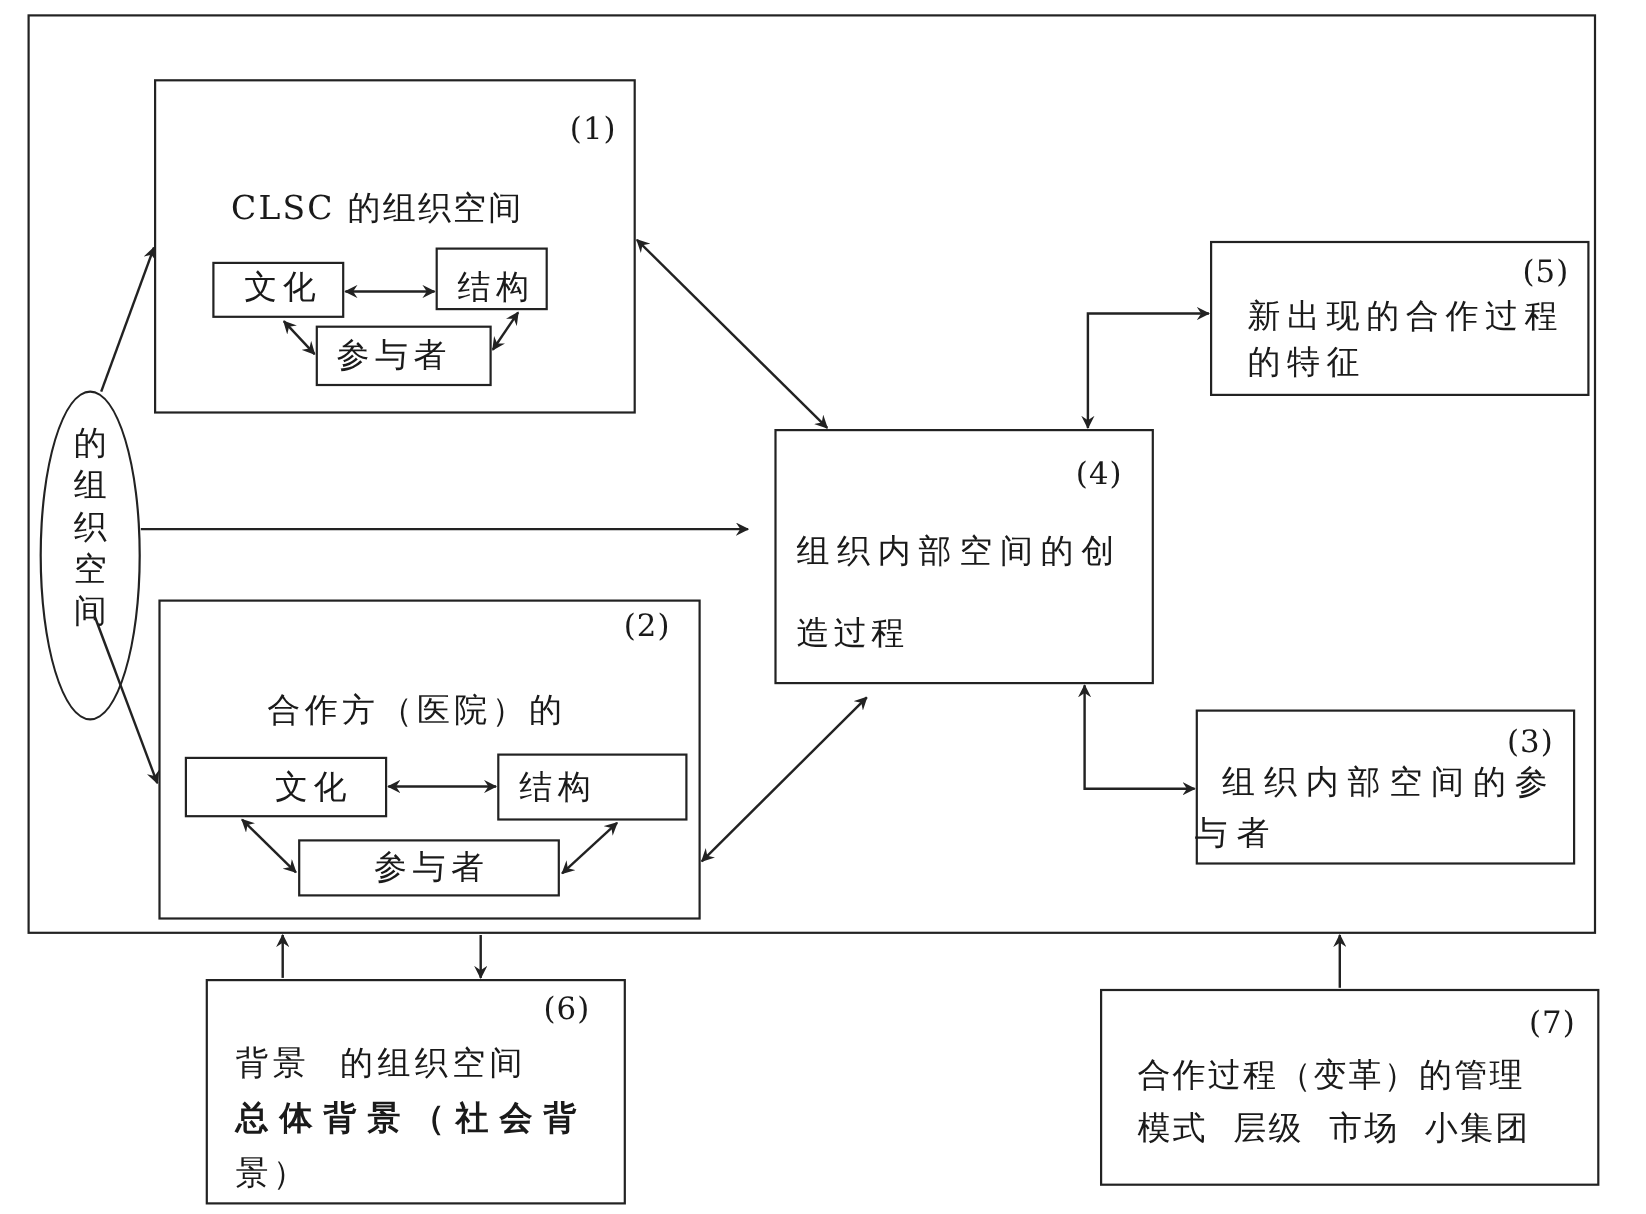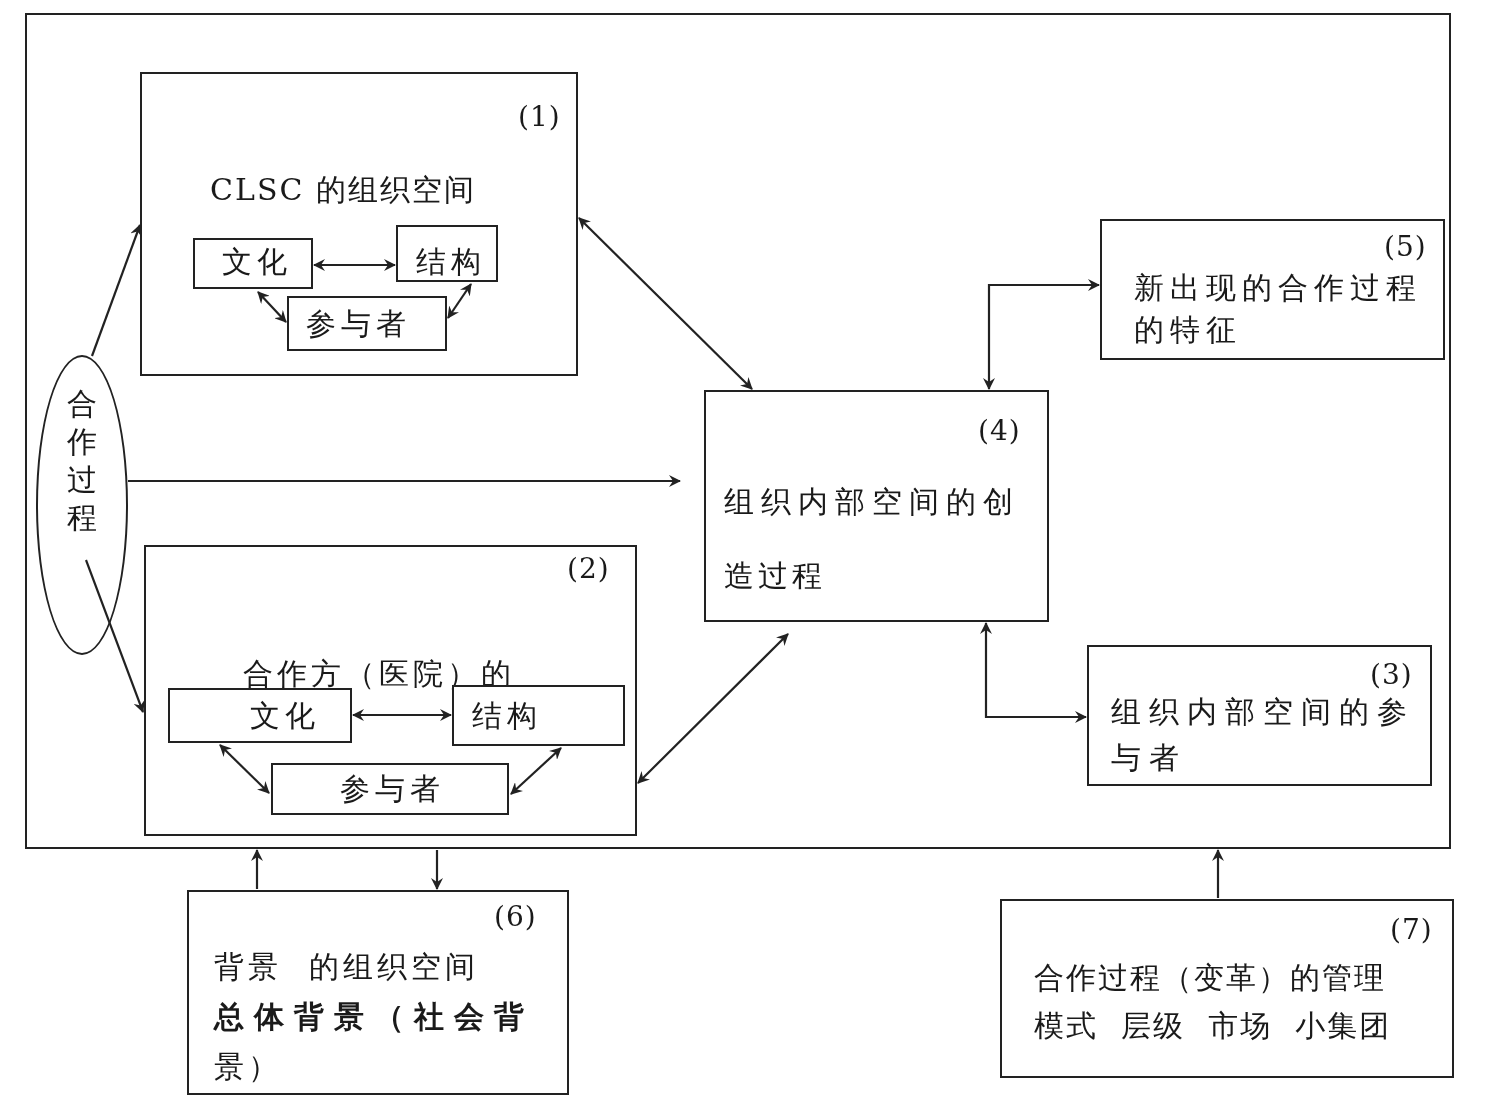--- a/index.html
+++ b/index.html
@@ -12,56 +12,56 @@
   .ellipse { position: absolute; border: 2px solid #222; border-radius: 50%; box-sizing: border-box; background: #fff; }
   .vtxt { position: absolute; font-size: 30px; line-height: 38px; width: 40px; text-align: center; word-break: break-all; }
   svg.arrows { position: absolute; left: 0; top: 0; pointer-events: none; }
 </style>
 </head>
 <body>
 
 <div class="frame" style="left:25px; top:13px; width:1426px; height:836px;"></div>
 
 <div class="ellipse" style="left:36px; top:355px; width:92px; height:300px;"></div>
-<div class="vtxt" style="left:62px; top:385px;">合作过程</div>
+<div class="vtxt" style="left:62px; top:385px;">的组织空间</div>
 
 <div class="box" style="left:140px; top:72px; width:438px; height:304px;"></div>
 <div class="num" style="left:518px; top:100px;">(1)</div>
 <div class="txt" style="left:210px; top:168px; letter-spacing:2px;">CLSC 的组织空间</div>
 <div class="box" style="left:193px; top:238px; width:120px; height:51px;"></div>
 <div class="txt" style="left:222px; top:240px;">文化</div>
 <div class="box" style="left:396px; top:225px; width:102px; height:57px;"></div>
 <div class="txt" style="left:416px; top:240px;">结构</div>
 <div class="box" style="left:287px; top:296px; width:160px; height:55px;"></div>
 <div class="txt" style="left:306px; top:302px;">参与者</div>
 
 <div class="box" style="left:144px; top:545px; width:493px; height:291px;"></div>
 <div class="num" style="left:567px; top:552px;">(2)</div>
-<div class="txt" style="left:243px; top:652px; letter-spacing:4px;text-align:center;">合作方（医院）的</div>
+<div class="txt" style="left:243px; top:624px; letter-spacing:4px;text-align:center;">合作方（医院）的</div>
 <div class="box" style="left:168px; top:688px; width:184px; height:55px;"></div>
 <div class="txt" style="left:250px; top:694px;">文化</div>
 <div class="box" style="left:452px; top:685px; width:173px; height:61px;"></div>
 <div class="txt" style="left:472px; top:694px;">结构</div>
 <div class="box" style="left:271px; top:763px; width:238px; height:52px;"></div>
 <div class="txt" style="left:340px; top:767px;">参与者</div>
 
 <div class="box" style="left:704px; top:390px; width:345px; height:232px;"></div>
 <div class="num" style="left:978px; top:414px;">(4)</div>
 <div class="txt" style="left:724px; top:480px; letter-spacing:7px;">组织内部空间的创</div>
 <div class="txt" style="left:724px; top:554px; letter-spacing:4px;">造过程</div>
 
 <div class="box" style="left:1100px; top:219px; width:345px; height:141px;"></div>
 <div class="num" style="left:1384px; top:230px;">(5)</div>
 <div class="txt" style="left:1134px; top:268px; line-height:40px; letter-spacing:6px;">新出现的合作过程</div>
 <div class="txt" style="left:1134px; top:310px; line-height:40px; letter-spacing:6px;">的特征</div>
 
 <div class="box" style="left:1087px; top:645px; width:345px; height:141px;"></div>
 <div class="num" style="left:1370px; top:658px;">(3)</div>
 <div class="txt" style="left:1111px; top:692px; line-height:40px; letter-spacing:8px;">组织内部空间的参</div>
-<div class="txt" style="left:1111px; top:738px; line-height:40px; letter-spacing:8px;">与者</div>
+<div class="txt" style="left:1086px; top:738px; line-height:40px; letter-spacing:8px;">与者</div>
 
 <div class="box" style="left:187px; top:890px; width:382px; height:205px;"></div>
 <div class="num" style="left:494px; top:900px;">(6)</div>
 <div class="txt" style="left:214px; top:943px; line-height:48px; letter-spacing:4px;">背景  的组织空间</div>
 <div class="txt" style="left:214px; top:993px; line-height:48px; letter-spacing:10px;font-weight:bold;">总体背景（社会背</div>
 <div class="txt" style="left:214px; top:1043px; line-height:48px; letter-spacing:4px;">景）</div>
 
 <div class="box" style="left:1000px; top:899px; width:454px; height:179px;"></div>
 <div class="num" style="left:1390px; top:913px;">(7)</div>
 <div class="txt" style="left:1034px; top:954px; line-height:48px; letter-spacing:2px;">合作过程（变革）的管理</div>

